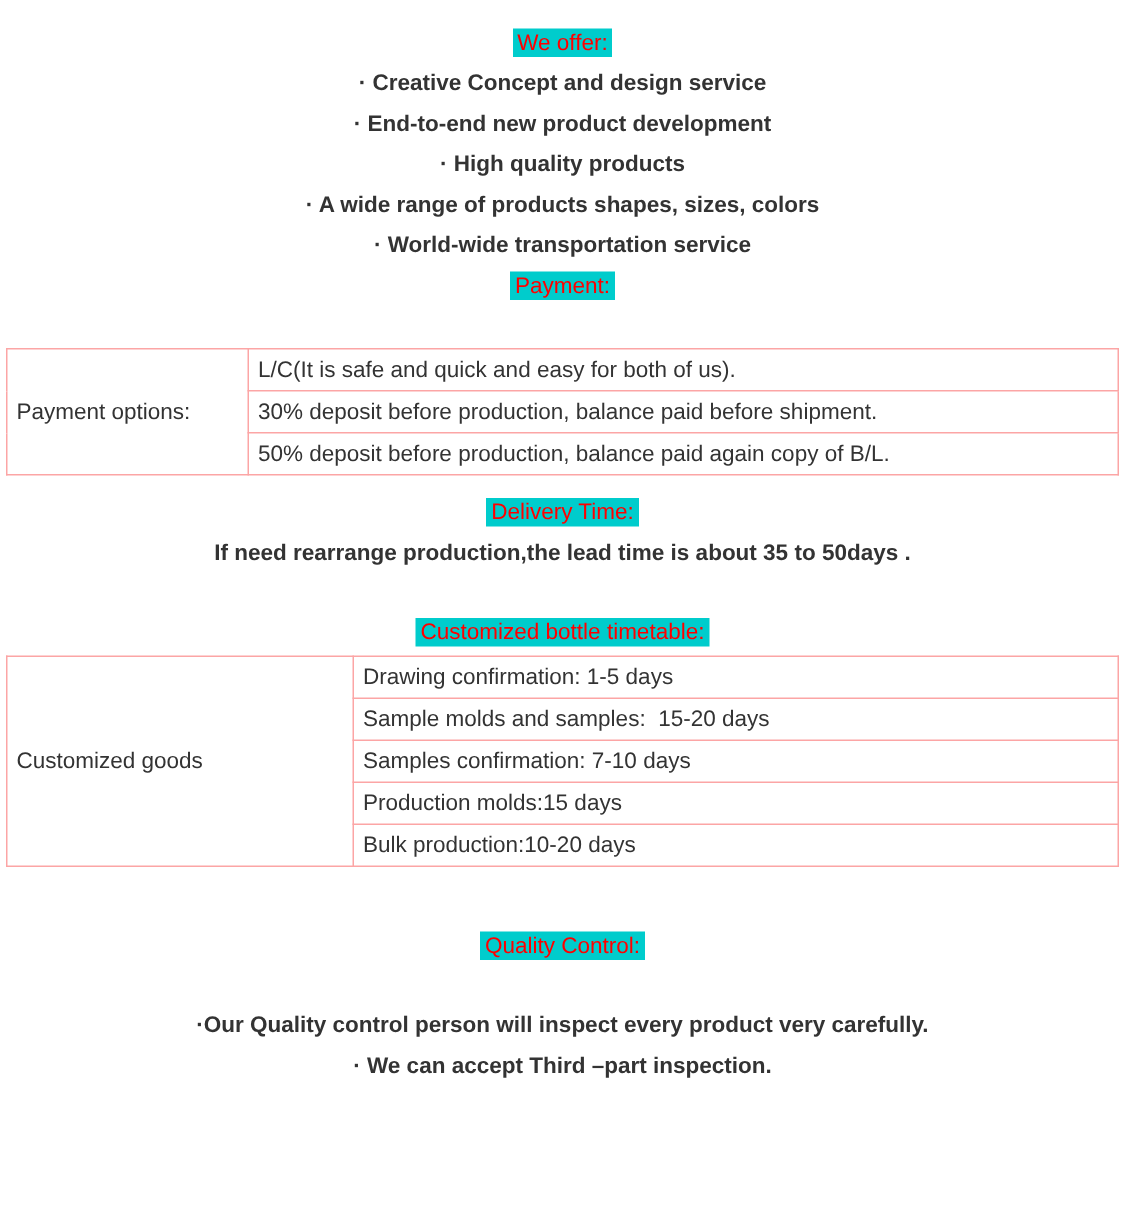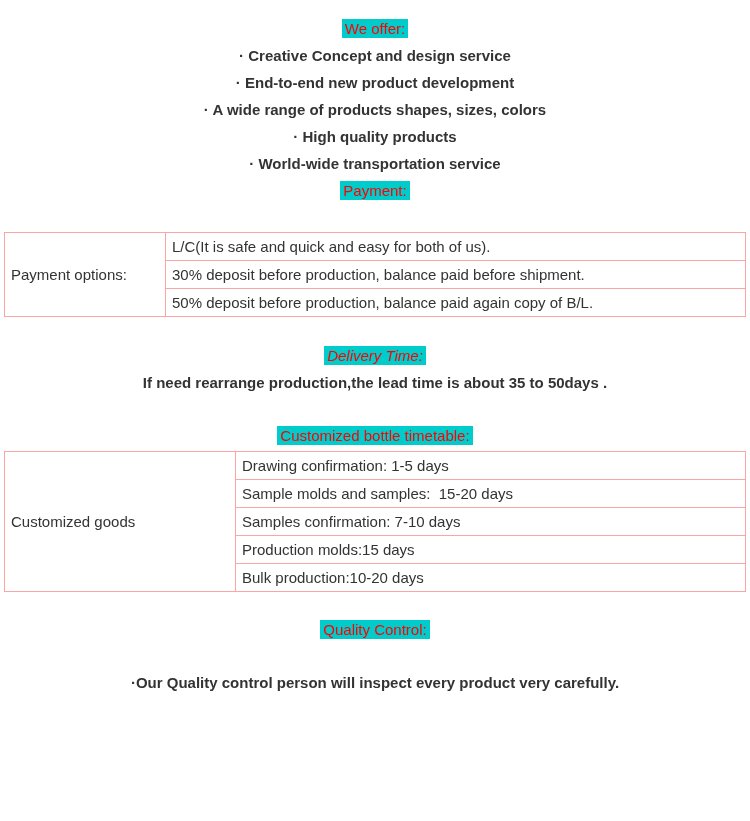--- a/index.html
+++ b/index.html
@@ -46,38 +46,38 @@
     padding: 3px 6px;
     height: 21px;
     text-align: left;
     vertical-align: middle;
     white-space: pre-wrap;
     overflow: hidden;
   }
   table.t1 td.rowhead { width: 148px; }
   table.t2 td.rowhead { width: 218px; }
   .mt-table1   { margin-top: 28px; }
-  .mt-delivery { margin-top: 25px; font-style: italic; }
+  .mt-delivery { margin-top: 11px; }
   .mt-custom   { margin-top: 26px; }
   .mt-table2   { margin-top: 2px; }
-  .mt-quality  { margin-top: 24px; }
+  .mt-quality  { margin-top: 39px; }
   .mt-qline1   { margin-top: 26px; }
 </style>
 </head>
 <body>
 
 <div class="page">
 
   <div class="hline">
     <span class="hl">We offer:</span>
   </div>
   <div class="tline">· Creative Concept and design service</div>
   <div class="tline">· End-to-end new product development</div>
+  <div class="tline">· High quality products</div>
   <div class="tline">· A wide range of products shapes, sizes, colors</div>
-  <div class="tline">· High quality products</div>
   <div class="tline">· World-wide transportation service</div>
 
   <div class="hline">
     <span class="hl">Payment:</span>
   </div>
 
   <table class="info t1 mt-table1">
     <tbody>
       <tr>
         <td class="rowhead" rowspan="3">Payment options:</td>
@@ -119,14 +119,15 @@
       <tr>
         <td>Bulk production:10-20 days</td>
       </tr>
     </tbody>
   </table>
 
   <div class="hline mt-quality">
     <span class="hl">Quality Control:</span>
   </div>
   <div class="tline mt-qline1">·Our Quality control person will inspect every product very carefully.</div>
+  <div class="tline">· We can accept Third –part inspection.</div>
 
 </div>
 
 </body></html>

